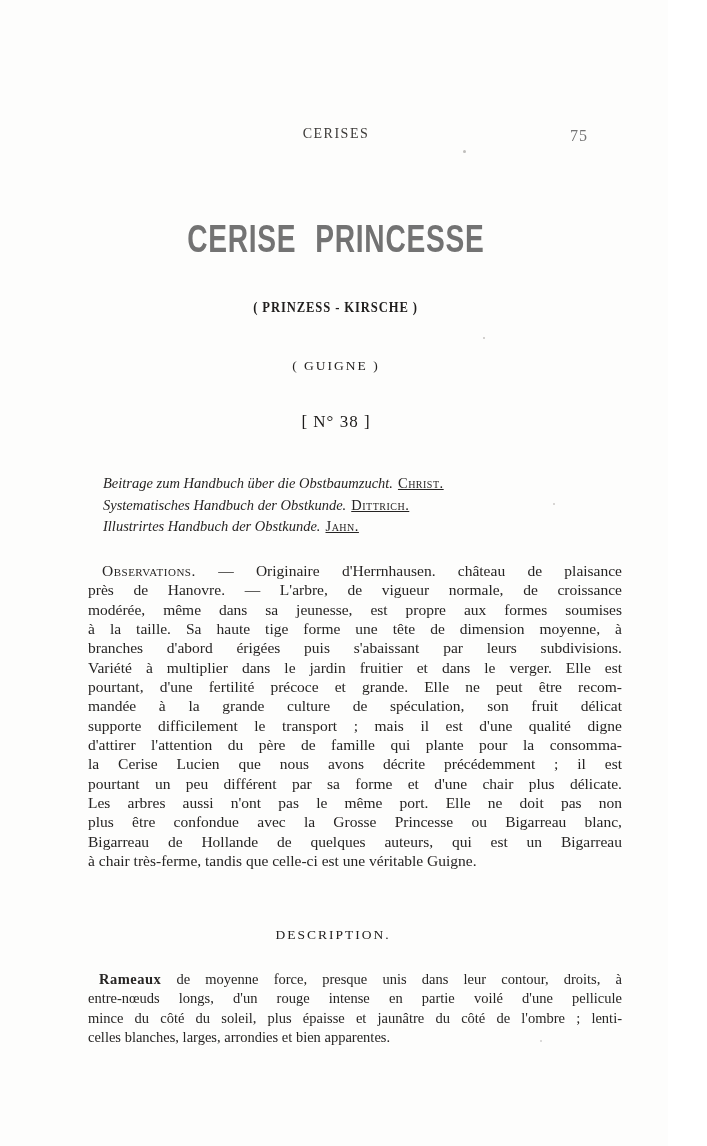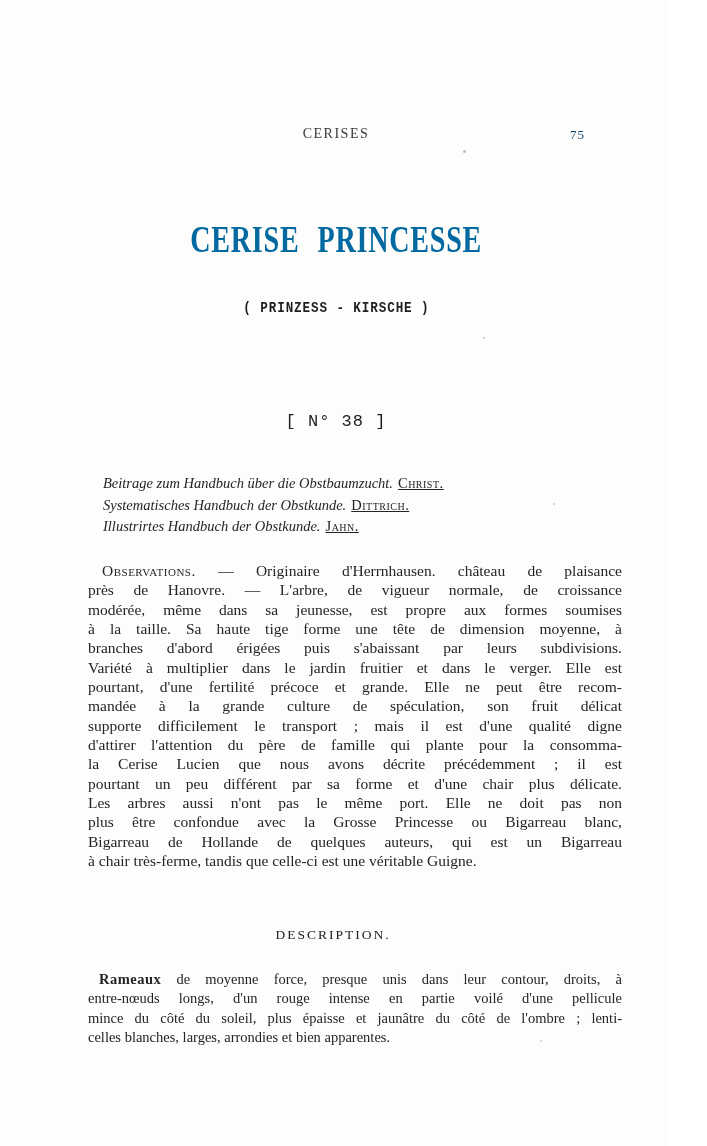--- a/index.html
+++ b/index.html
@@ -15,26 +15,26 @@
     font-family:"Liberation Serif","DejaVu Serif",serif;
     overflow:hidden;
   }
   
   .runhead{position:absolute;top:126px;left:88px;width:534px;height:20px;}
   .runhead .rt{
     position:absolute;left:0;top:0;width:496px;text-align:center;
     font-size:14px;letter-spacing:1.5px;color:#3c3a38;
   }
   .runhead .pn{
-    position:absolute;left:482px;top:1px;font-size:13px;letter-spacing:1px;color:#0c4a6e;
+    position:absolute;left:482px;top:1px;font-size:16px;letter-spacing:1px;color:#737373;
   }
   
-  .hwrap{position:absolute;left:88px;width:496px;text-align:center;font-family:Liberation Mono, monospace;}
-  .title{top:219px;font-family:Liberation Serif, serif;font-weight:bold;font-size:38px;
-         line-height:40px;color:#0369a1;letter-spacing:1px;word-spacing:14px;white-space:nowrap;}
+  .hwrap{position:absolute;left:88px;width:496px;text-align:center;}
+  .title{top:219px;font-family:Liberation Sans, sans-serif;font-weight:bold;font-size:38px;
+         line-height:40px;color:#737373;letter-spacing:1px;word-spacing:14px;white-space:nowrap;}
   .title .squeeze{display:inline-block;transform:scaleX(0.74);transform-origin:50% 50%;}
   .synonym{top:300px;font-weight:bold;font-size:14px;letter-spacing:1px;white-space:nowrap;color:#201e1d;}
   .synonym .squeeze{display:inline-block;transform:scaleX(0.9);transform-origin:50% 50%;}
   .guigne{top:358px;font-size:13.5px;letter-spacing:2px;color:#232120;}
   .number{top:412px;font-size:17px;letter-spacing:1px;color:#1d1b1a;}
   
   .biblio{position:absolute;left:103px;top:473px;width:500px;font-size:14.5px;line-height:21.7px;}
   .bib-title{font-style:italic;}
   .bib-author{font-style:normal;font-variant:small-caps;letter-spacing:0.5px;margin-left:5px;text-decoration:underline;}
   
@@ -63,20 +63,21 @@
 
   <div class="runhead">
     <div class="rt">CERISES</div>
     <div class="pn">75</div>
   </div>
 
   <div class="hwrap title"><span class="squeeze">CERISE PRINCESSE</span></div>
 
   <div class="hwrap synonym"><span class="squeeze">( PRINZESS - KIRSCHE )</span></div>
 
+  <div class="hwrap guigne">( GUIGNE )</div>
 
   <div class="hwrap number">[ N° 38 ]</div>
 
   <div class="biblio">
     <div class="bib-line"><span class="bib-title">Beitrage zum Handbuch über die Obstbaumzucht.</span><span class="bib-author">Christ.</span></div>
     <div class="bib-line"><span class="bib-title">Systematisches Handbuch der Obstkunde.</span><span class="bib-author">Dittrich.</span></div>
     <div class="bib-line"><span class="bib-title">Illustrirtes Handbuch der Obstkunde.</span><span class="bib-author">Jahn.</span></div>
   </div>
 
   <div class="para obs">

